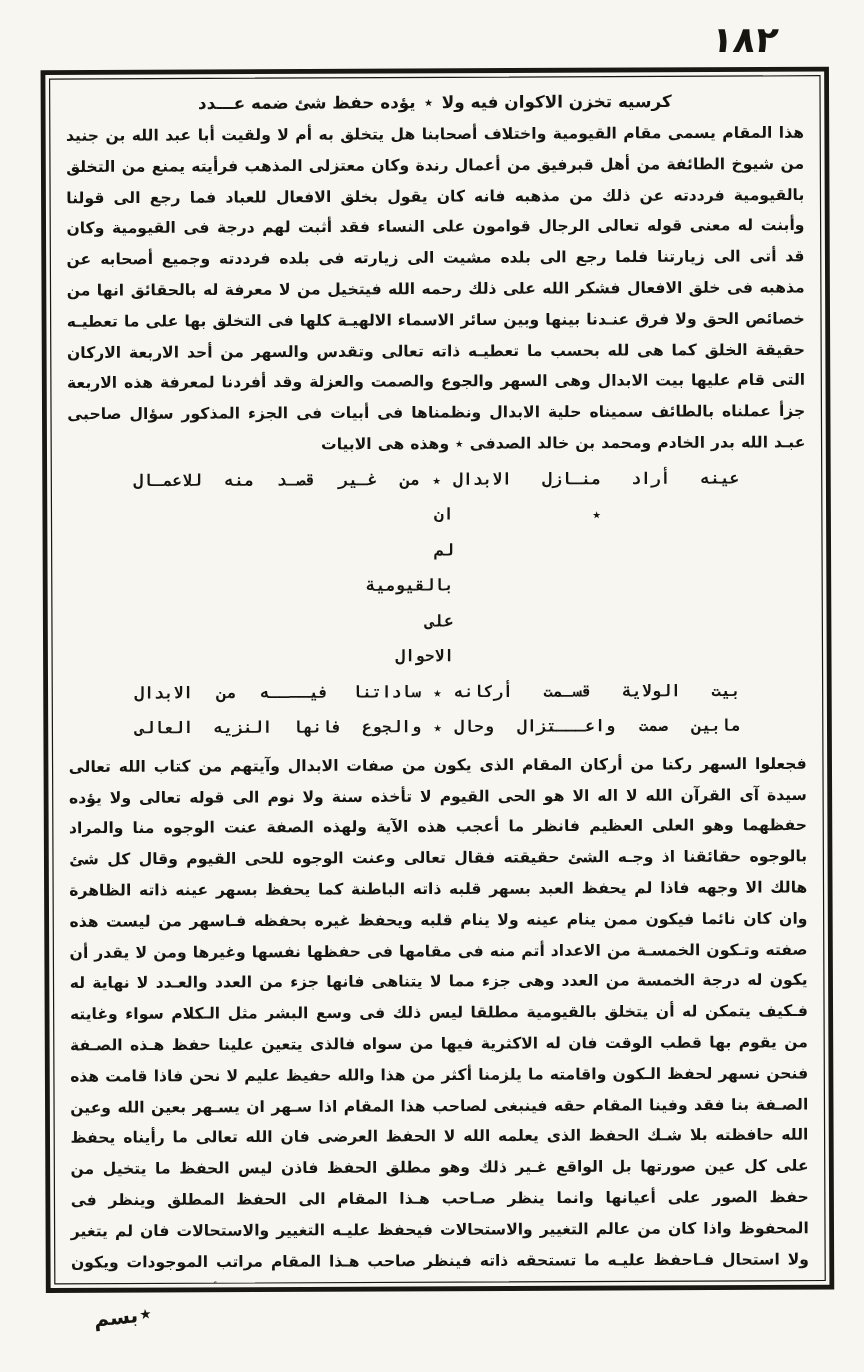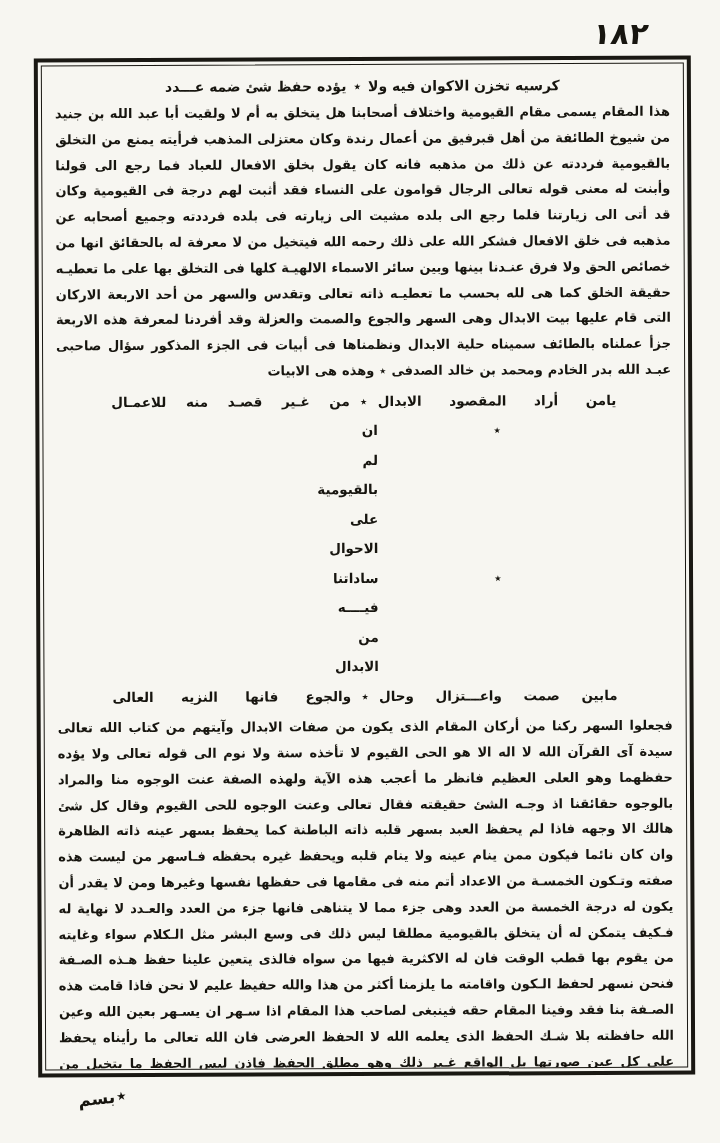--- a/index.html
+++ b/index.html
@@ -36,21 +36,21 @@
     margin:0;text-align:justify;text-justify:inter-word;
     font-weight:bold;font-size:13px;line-height:25.8px;
     word-spacing:0.5px;
   }
   .verses{width:505px;margin:3px auto 3px auto;}
   .verse-row{
     display:grid;grid-template-columns:1fr 28px 1fr;
     font-weight:bold;font-size:13.5px;line-height:29.5px;
     direction:rtl;
   }
-  .hemistich{text-align:justify;text-align-last:justify;}
+  .hemistich{text-align:justify;text-align-last:justify;font-family:Liberation Mono, monospace;}
   .verse-star{text-align:center;}
   .catchword{
     position:absolute;left:78px;top:1086px;
     font-size:17px;font-weight:bold;direction:rtl;
     transform:rotate(-6deg);
   }
   .catchword .cw-star{font-size:19px;padding-left:1px;}
 </style>
 </head>
 <body>
@@ -63,29 +63,30 @@
     <div class="frame-inner">
 
       <div class="opening-line">
         <span>كرسيه تخزن الاكوان فيه ولا</span><span class="star">٭</span><span>يؤده حفظ شئ ضمه عـــدد</span>
       </div>
 
       <p class="para">هذا المقام يسمى مقام القيومية واختلاف أصحابنا هل يتخلق به أم لا ولقيت أبا عبد الله بن جنيد من شيوخ الطائفة من أهل قبرفيق من أعمال رندة وكان معتزلى المذهب فرأيته يمنع من التخلق بالقيومية فرددته عن ذلك من مذهبه فانه كان يقول بخلق الافعال للعباد فما رجع الى قولنا وأبنت له معنى قوله تعالى الرجال قوامون على النساء فقد أثبت لهم درجة فى القيومية وكان قد أتى الى زيارتنا فلما رجع الى بلده مشيت الى زيارته فى بلده فرددته وجميع أصحابه عن مذهبه فى خلق الافعال فشكر الله على ذلك رحمه الله فيتخيل من لا معرفة له بالحقائق انها من خصائص الحق ولا فرق عنـدنا بينها وبين سائر الاسماء الالهيـة كلها فى التخلق بها على ما تعطيـه حقيقة الخلق كما هى لله بحسب ما تعطيـه ذاته تعالى وتقدس والسهر من أحد الاربعة الاركان التى قام عليها بيت الابدال وهى السهر والجوع والصمت والعزلة وقد أفردنا لمعرفة هذه الاربعة جزأ عملناه بالطائف سميناه حلية الابدال ونظمناها فى أبيات فى الجزء المذكور سؤال صاحبى عبـد الله بدر الخادم ومحمد بن خالد الصدفى ٭ وهذه هى الابيات</p>
 
       <div class="verses">
         <div class="verse-row">
-          <span class="hemistich">يامن أراد المقصود الابدال</span>
+          <span class="hemistich">عينه أراد منـازل الابدال</span>
           <span class="verse-star">٭</span>
           <span class="hemistich">من غـير قصـد منه للاعمـال</span>
         </div>
         <div class="verse-row">
           <span class="verse-star">٭</span>
           <span class="hemistich">ان لم بالقيومية على الاحوال</span>
         </div>
         <div class="verse-row">
+          <span class="hemistich">بيت الولاية قسـمت أركانه</span>
           <span class="verse-star">٭</span>
           <span class="hemistich">ساداتنا فيــــه من الابدال</span>
         </div>
         <div class="verse-row">
           <span class="hemistich">مابين صمت واعـــتزال وحال</span>
           <span class="verse-star">٭</span>
           <span class="hemistich">والجوع فانها النزيه العالى</span>
         </div>
       </div>
 

